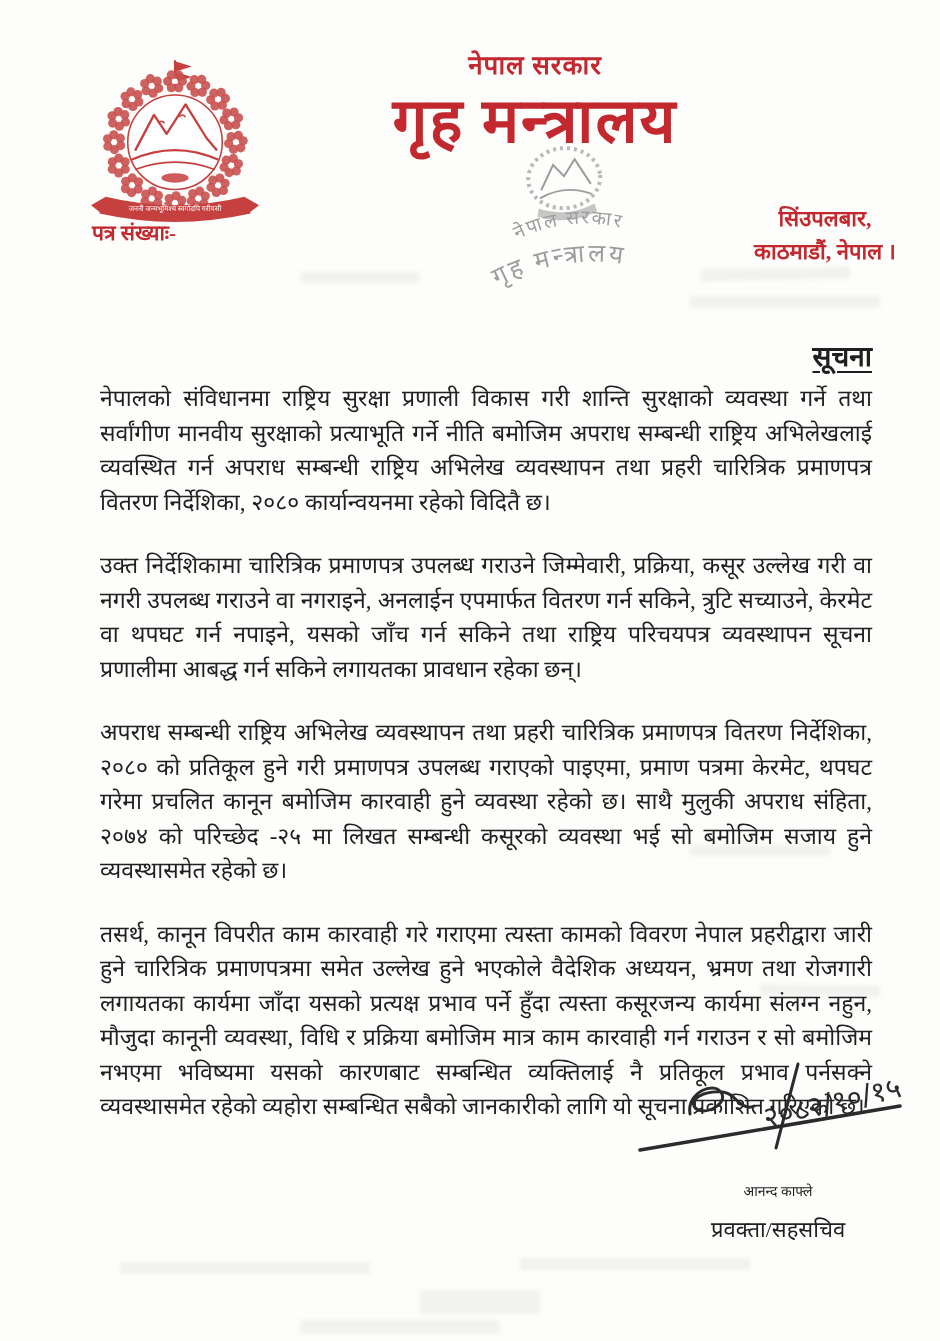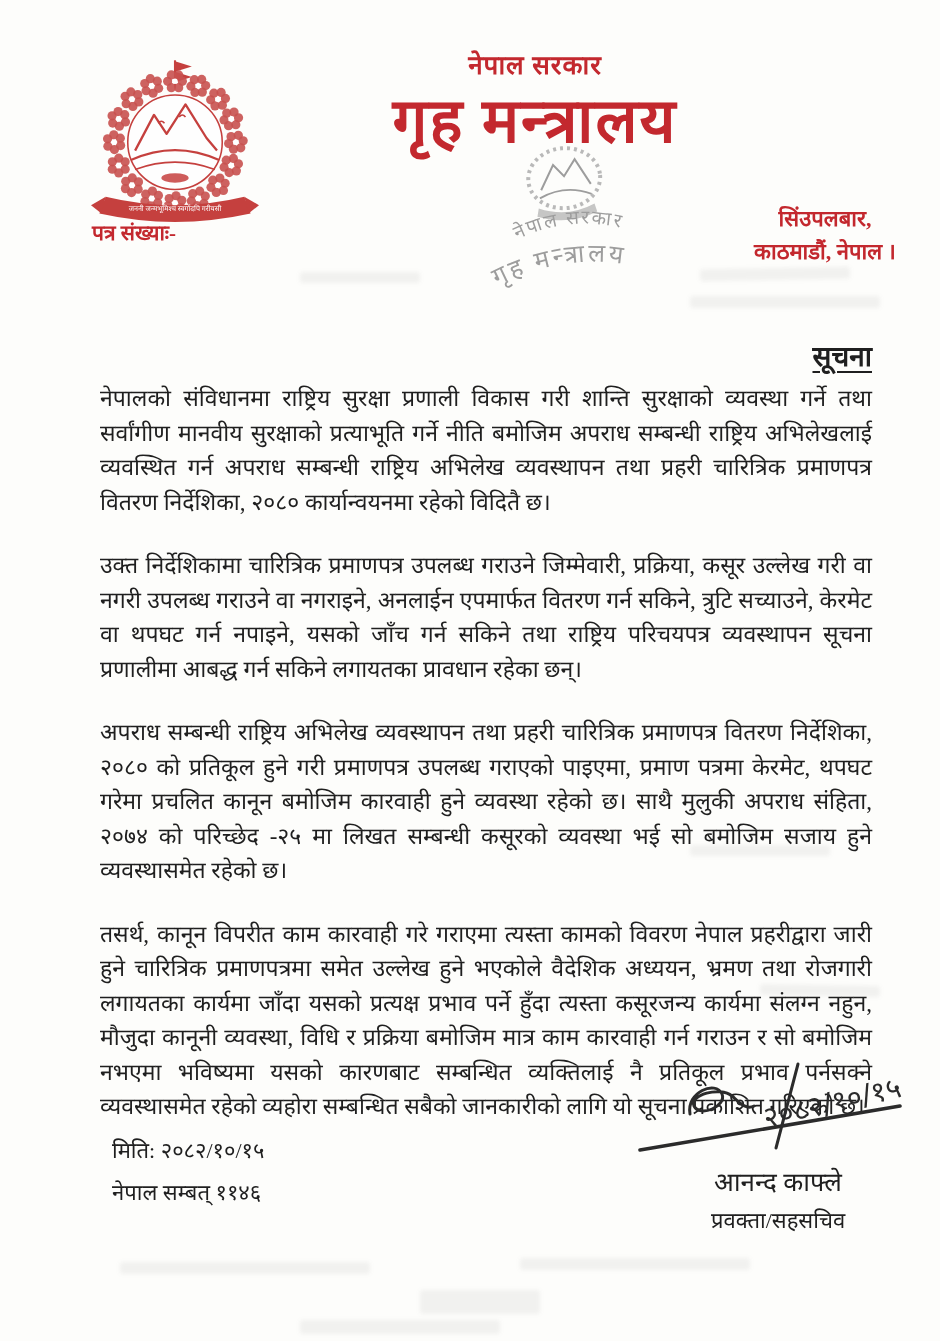--- a/index.html
+++ b/index.html
@@ -33,21 +33,21 @@
     position:absolute;left:100px;top:336px;width:772px;text-align:right;
     font-size:28px;font-weight:bold;
   }
   .notice-title span{text-decoration:underline;text-underline-offset:5px;text-decoration-thickness:2px;}
   .body-text{position:absolute;left:100px;top:382px;width:772px;font-size:23px;line-height:34.5px;text-align:justify;}
   .body-text p{margin:0 0 29px 0;}
   
   .date-block{position:absolute;left:112px;top:1130px;font-size:22px;line-height:42px;}
   .sign-block{position:absolute;left:628px;top:1062px;width:300px;text-align:center;}
   .sign-svg{width:300px;height:96px;display:block;}
-  .sign-name{font-size:26px;line-height:30px;margin-top:10px;}
+  .sign-name{font-size:14px;line-height:30px;margin-top:19px;}
   .sign-title{font-size:22px;line-height:30px;margin-top:8px;}
 </style>
 </head>
 <body>
 
 <div class="page">
 
   <svg class="emblem" viewBox="0 0 200 172">
 
     <line x1="100" y1="2" x2="100" y2="28" stroke="#c5403e" stroke-width="2"></line>
@@ -230,24 +230,20 @@
     <span>सूचना</span>
   </div>
 
   <div class="body-text">
     <p>नेपालको संविधानमा राष्ट्रिय सुरक्षा प्रणाली विकास गरी शान्ति सुरक्षाको व्यवस्था गर्ने तथा सर्वांगीण मानवीय सुरक्षाको प्रत्याभूति गर्ने नीति बमोजिम अपराध सम्बन्धी राष्ट्रिय अभिलेखलाई व्यवस्थित गर्न अपराध सम्बन्धी राष्ट्रिय अभिलेख व्यवस्थापन तथा प्रहरी चारित्रिक प्रमाणपत्र वितरण निर्देशिका, २०८० कार्यान्वयनमा रहेको विदितै छ।</p>
     <p>उक्त निर्देशिकामा चारित्रिक प्रमाणपत्र उपलब्ध गराउने जिम्मेवारी, प्रक्रिया, कसूर उल्लेख गरी वा नगरी उपलब्ध गराउने वा नगराइने, अनलाईन एपमार्फत वितरण गर्न सकिने, त्रुटि सच्याउने, केरमेट वा थपघट गर्न नपाइने, यसको जाँच गर्न सकिने तथा राष्ट्रिय परिचयपत्र व्यवस्थापन सूचना प्रणालीमा आबद्ध गर्न सकिने लगायतका प्रावधान रहेका छन्।</p>
     <p>अपराध सम्बन्धी राष्ट्रिय अभिलेख व्यवस्थापन तथा प्रहरी चारित्रिक प्रमाणपत्र वितरण निर्देशिका, २०८० को प्रतिकूल हुने गरी प्रमाणपत्र उपलब्ध गराएको पाइएमा, प्रमाण पत्रमा केरमेट, थपघट गरेमा प्रचलित कानून बमोजिम कारवाही हुने व्यवस्था रहेको छ। साथै मुलुकी अपराध संहिता, २०७४ को परिच्छेद -२५ मा लिखत सम्बन्धी कसूरको व्यवस्था भई सो बमोजिम सजाय हुने व्यवस्थासमेत रहेको छ।</p>
     <p>तसर्थ, कानून विपरीत काम कारवाही गरे गराएमा त्यस्ता कामको विवरण नेपाल प्रहरीद्वारा जारी हुने चारित्रिक प्रमाणपत्रमा समेत उल्लेख हुने भएकोले वैदेशिक अध्ययन, भ्रमण तथा रोजगारी लगायतका कार्यमा जाँदा यसको प्रत्यक्ष प्रभाव पर्ने हुँदा त्यस्ता कसूरजन्य कार्यमा संलग्न नहुन, मौजुदा कानूनी व्यवस्था, विधि र प्रक्रिया बमोजिम मात्र काम कारवाही गर्न गराउन र सो बमोजिम नभएमा भविष्यमा यसको कारणबाट सम्बन्धित व्यक्तिलाई नै प्रतिकूल प्रभाव पर्नसक्ने व्यवस्थासमेत रहेको व्यहोरा सम्बन्धित सबैको जानकारीको लागि यो सूचना प्रकाशित गरिएको छ।</p>
   </div>
 
-  <div class="date-block">
-    <div>मिति: २०८२/१०/१५</div>
-    <div>नेपाल सम्बत् ११४६</div>
-  </div>
 
   <div class="sign-block">
     <svg class="sign-svg" viewBox="0 0 300 96">
 
       <path d="M62,52 C58,30 88,18 94,32 C99,44 72,56 66,44 C61,33 92,24 104,34 C112,41 118,48 126,44" fill="none" stroke="#2b2b2b" stroke-width="3" stroke-linecap="round"></path>
 
       <path d="M12,88 L272,44" fill="none" stroke="#2b2b2b" stroke-width="3.6" stroke-linecap="round"></path>
 
       <path d="M170,2 L148,86" fill="none" stroke="#2b2b2b" stroke-width="3" stroke-linecap="round"></path>
 

